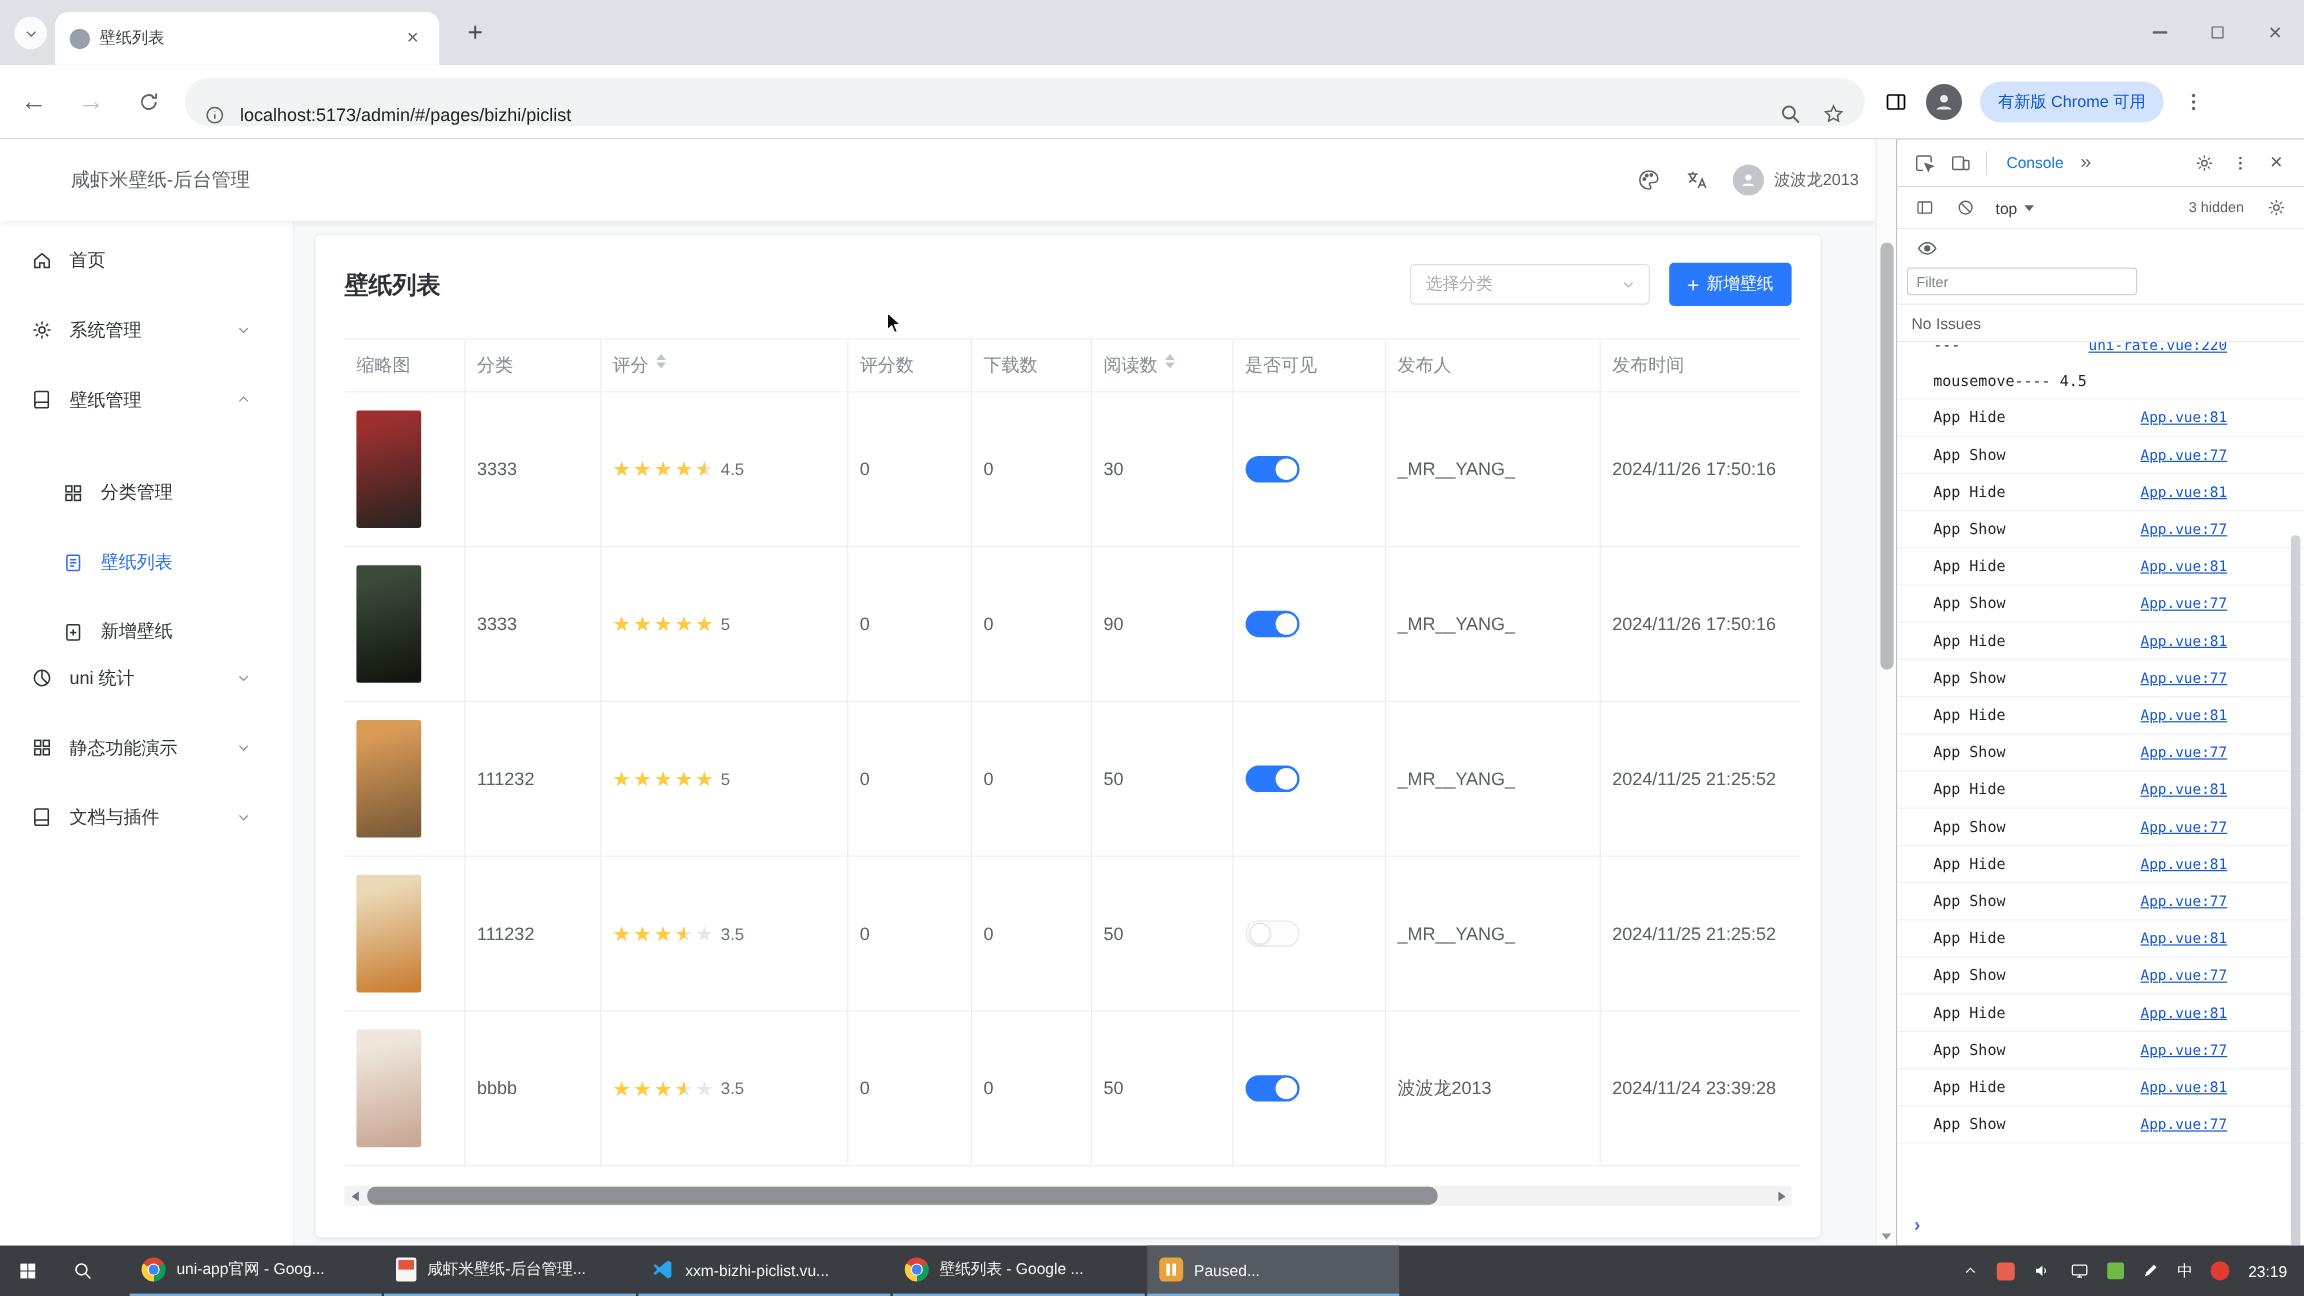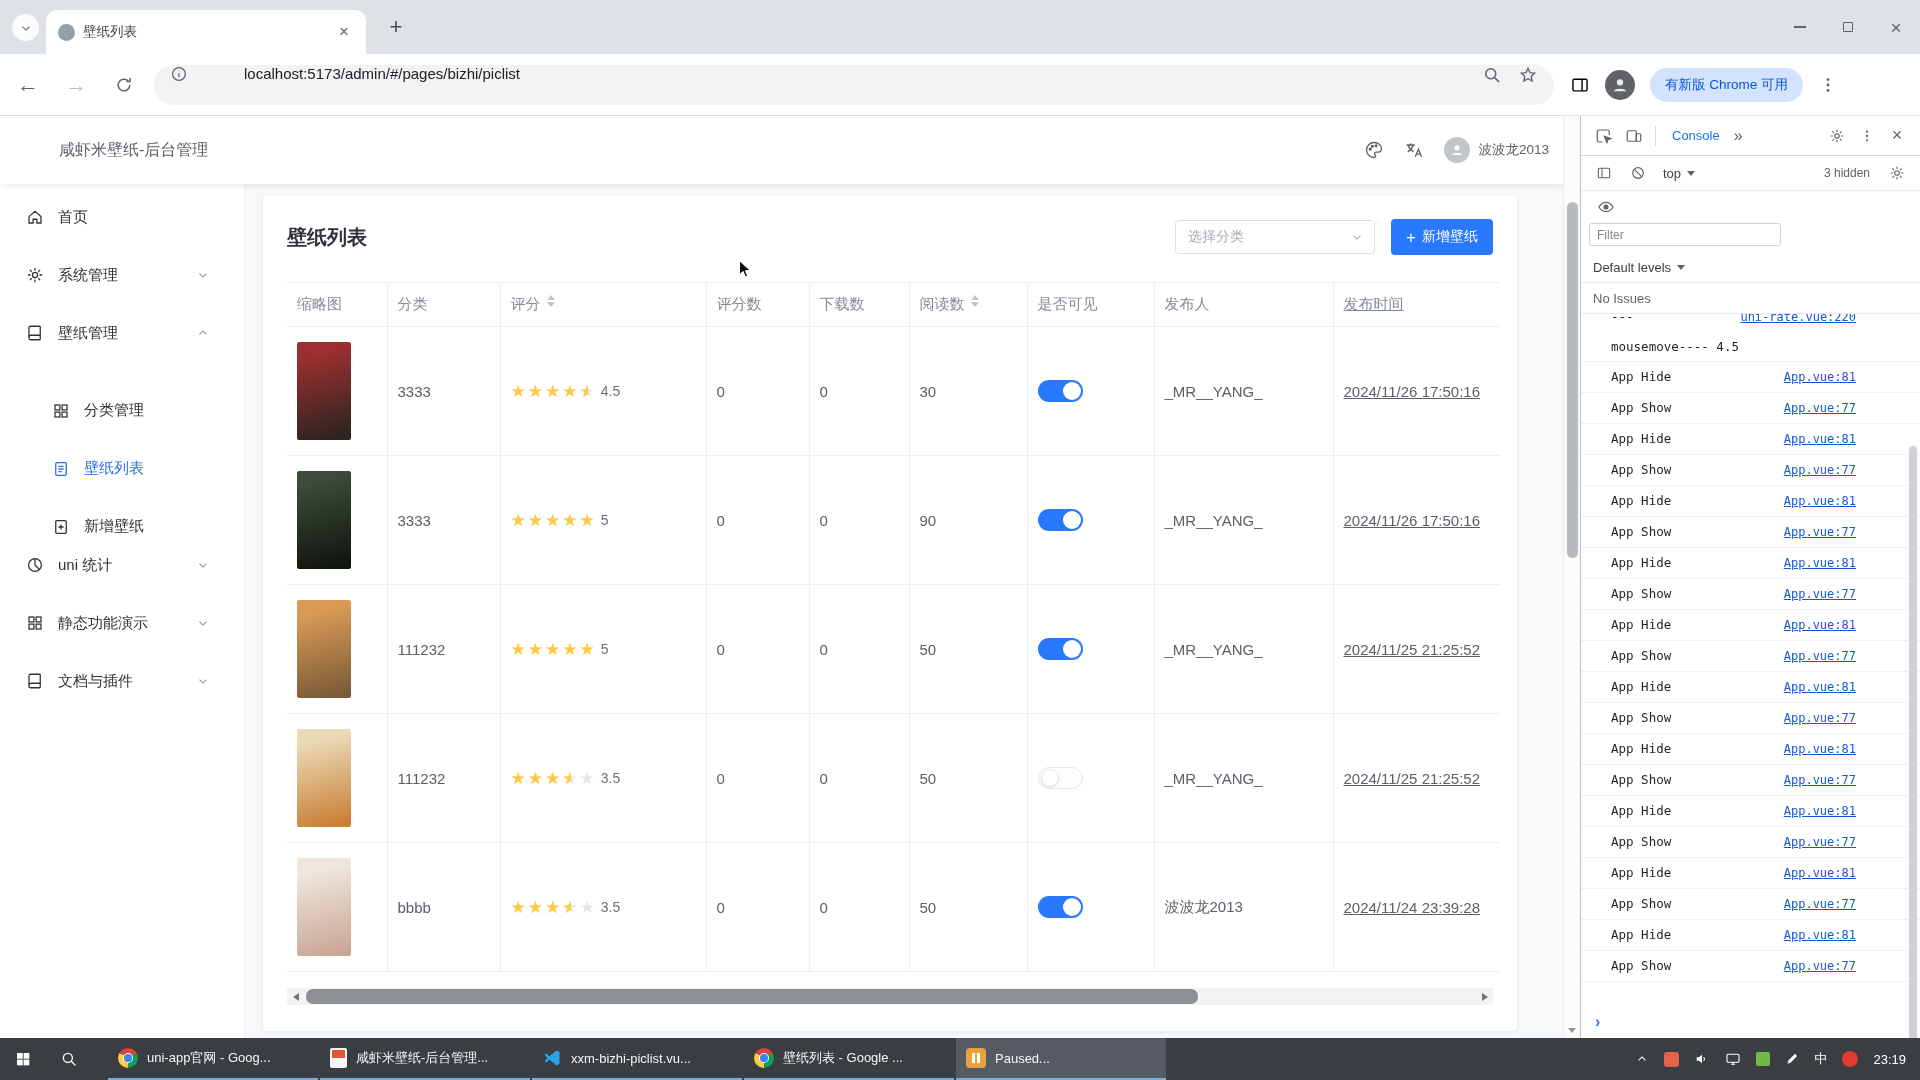--- a/index.html
+++ b/index.html
@@ -20,21 +20,21 @@
   .wincontrols{position:absolute;right:0;top:0;height:54px;display:flex;}
   .wc{width:48px;display:flex;align-items:center;justify-content:center;color:#5f6368;}
   .wc-min{width:12px;height:1.5px;background:#5f6368;}
   .wc-restore{width:10px;height:10px;border:1.5px solid #5f6368;border-radius:1px;}
   .wc-x{font-size:19px;line-height:1;}
 
   
   .toolbar{height:62px;background:#fff;display:flex;align-items:center;padding:0 8px;border-bottom:1px solid #dfe1e5;}
   .nav-btn{width:40px;height:40px;display:flex;align-items:center;justify-content:center;color:#5f6368;font-size:22px;margin-right:8px;border-radius:50%;}
   .nav-btn.disabled{color:#bdc1c6;}
-  .urlbar{width:1400px;height:40px;background:#f1f3f4;border-radius:20px;display:flex;align-items:flex-start;padding:0 16px;margin-left:2px;color:#5f6368;gap:44px;}
+  .urlbar{width:1400px;height:40px;background:#f1f3f4;border-radius:20px;display:flex;align-items:flex-end;padding:0 16px;margin-left:2px;color:#5f6368;}
   .url-text{font-size:15px;color:#202124;margin-left:12px;flex:1;white-space:nowrap;overflow:hidden;}
   .url-right{display:flex;gap:16px;align-items:center;}
   .toolbar-right{display:flex;align-items:center;margin-left:16px;gap:15px;}
   .avatar-btn{width:30px;height:30px;border-radius:50%;background:#5f6368;color:#e8eaed;display:flex;align-items:center;justify-content:center;overflow:hidden;}
   .update-pill{background:#d3e3fd;color:#0b57d0;font-size:13.5px;height:34px;display:flex;align-items:center;padding:0 15px;border-radius:17px;white-space:nowrap;}
   .kebab{color:#5f6368;}
 
   
   .viewport{display:flex;height:922px;background:#6d28d9;}
   .page{width:1580px;position:relative;background:#fff;}
@@ -63,21 +63,21 @@
   .btn-add{height:36px;background:#2979ff;color:#fff;border-radius:4px;font-size:14px;display:flex;align-items:center;padding:0 15px;gap:6px;}
   .btn-plus{font-size:17px;line-height:1;}
 
   .tbl{width:100%;border-collapse:collapse;table-layout:fixed;margin-top:26px;border-top:1px solid #ebeef5;}
   .tbl th{font-size:15px;font-weight:normal;color:#858b94;text-align:left;padding:12px 10px;border-bottom:1px solid #ebeef5;border-right:1px solid #ebeef5;}
   .th-wrap{display:flex;gap:6px;}
   .sort-carets{display:inline-flex;flex-direction:column;gap:2px;}
   .car-up{width:0;height:0;border-left:4px solid transparent;border-right:4px solid transparent;border-bottom:5px solid #c0c4cc;}
   .car-down{width:0;height:0;border-left:4px solid transparent;border-right:4px solid transparent;border-top:5px solid #c0c4cc;}
   .tbl td{padding:15px 10px;border-bottom:1px solid #ebeef5;border-right:1px solid #ebeef5;font-size:15px;color:#5b6066;vertical-align:middle;}
-  .tbl th:last-child,.tbl td:last-child{border-right:none;text-decoration:underline;}
+  .tbl th:last-child,.tbl td:last-child{border-right:none;}
   .thumb{width:54px;height:98px;border-radius:2px;}
   .rate-wrap{display:flex;align-items:center;}
   .stars{position:relative;display:inline-block;font-size:17px;letter-spacing:2px;line-height:1;color:#e6e6e6;}
   .stars-fill{position:absolute;left:0;top:0;overflow:hidden;white-space:nowrap;}
   .rate-num{margin-left:4px;color:#6a7078;font-size:14px;}
   .switch{width:45px;height:22px;border-radius:12px;position:relative;}
   .knob{position:absolute;top:2px;width:18px;height:18px;border-radius:50%;background:#fff;}
   .switch.on .knob{right:2px;}
   .switch.off{border:1px solid #e6e8eb;background:#fdfdfd;}
   .switch.off .knob{left:2px;top:1px;border:1px solid #e3e5e8;box-shadow:0 1px 2px rgba(0,0,0,.1);}
@@ -677,24 +677,20 @@
               <svg viewBox="0 0 24 24" fill="none" stroke="currentColor" stroke-width="1.6">
                 <path d="M2.5 12S6.5 5.8 12 5.8 21.5 12 21.5 12 17.5 18.2 12 18.2 2.5 12 2.5 12z"></path>
                 <circle cx="12" cy="12" r="2.6" fill="currentColor"></circle>
               </svg>
             </span>
           </span>
       </div>
       <div class="dt-filter-row">
         <input class="dt-filter" placeholder="Filter" style="">
       </div>
-      <div class="dt-levels">
-        <span>Default levels</span>
-        <span class="dt-caret"></span>
-      </div>
       <div class="dt-issues">
         <span>No Issues</span>
       </div>
       <div class="console" id="console">
           <div class="c-entry cut no-sep">
             <span class="c-text">---</span>
             <span class="c-link">uni-rate.vue:220</span>
           </div>
           <div class="c-entry">
             <span class="c-text">mousemove---- 4.5</span>

